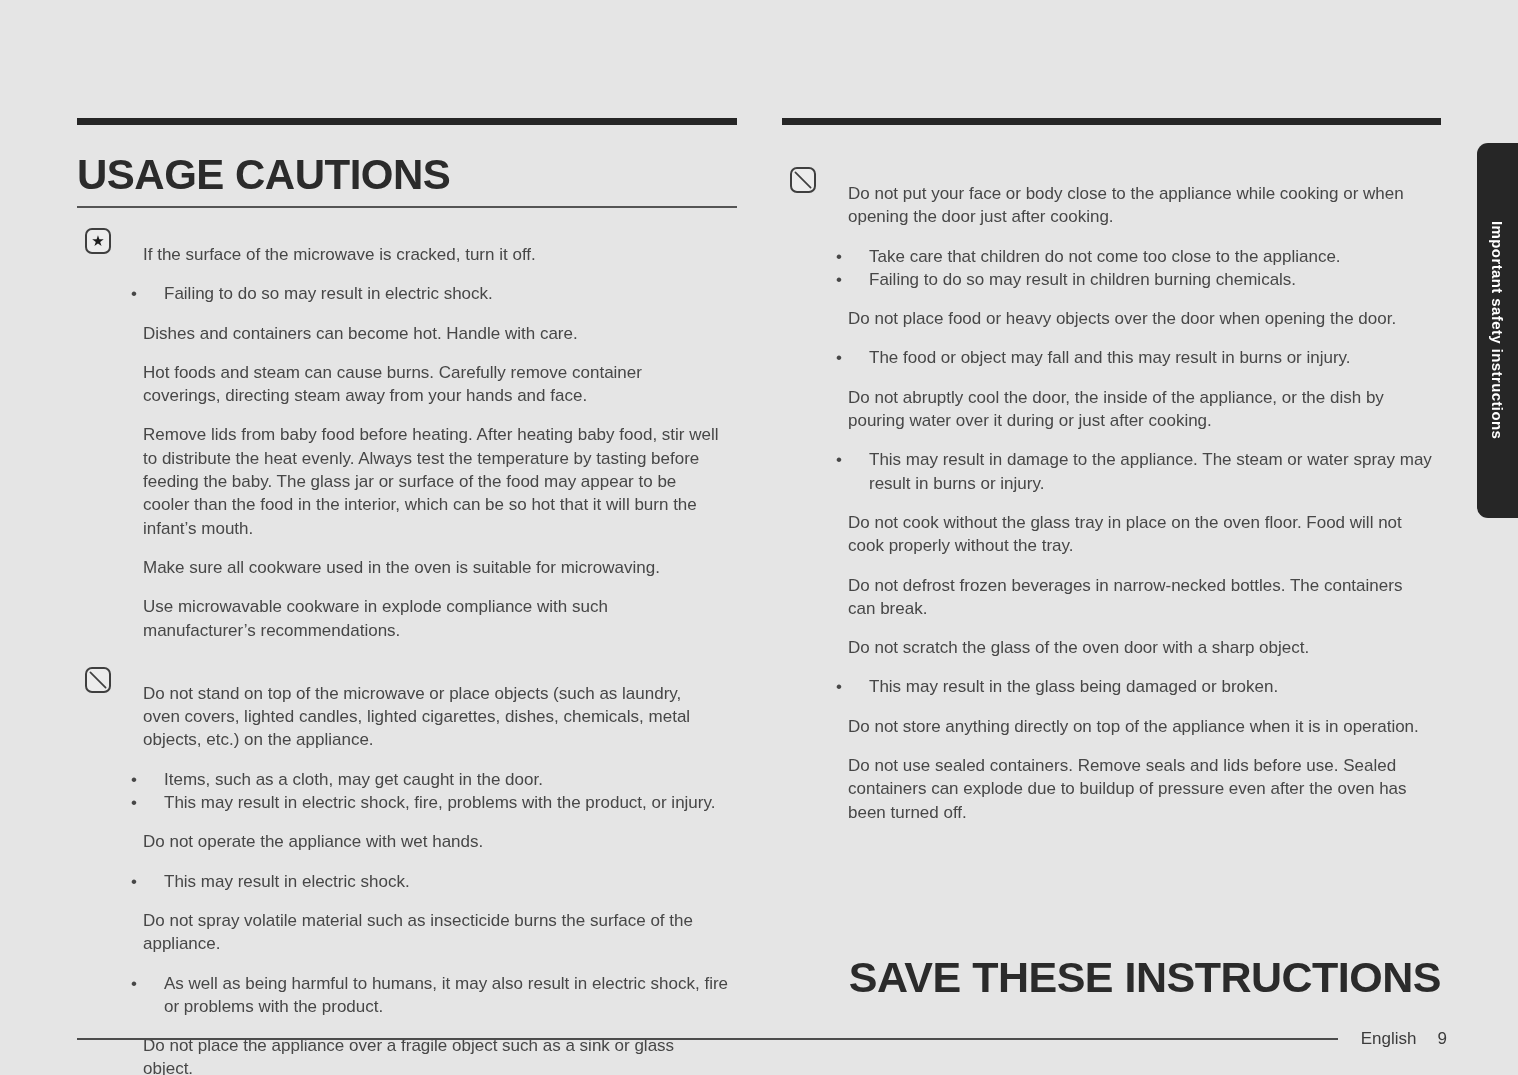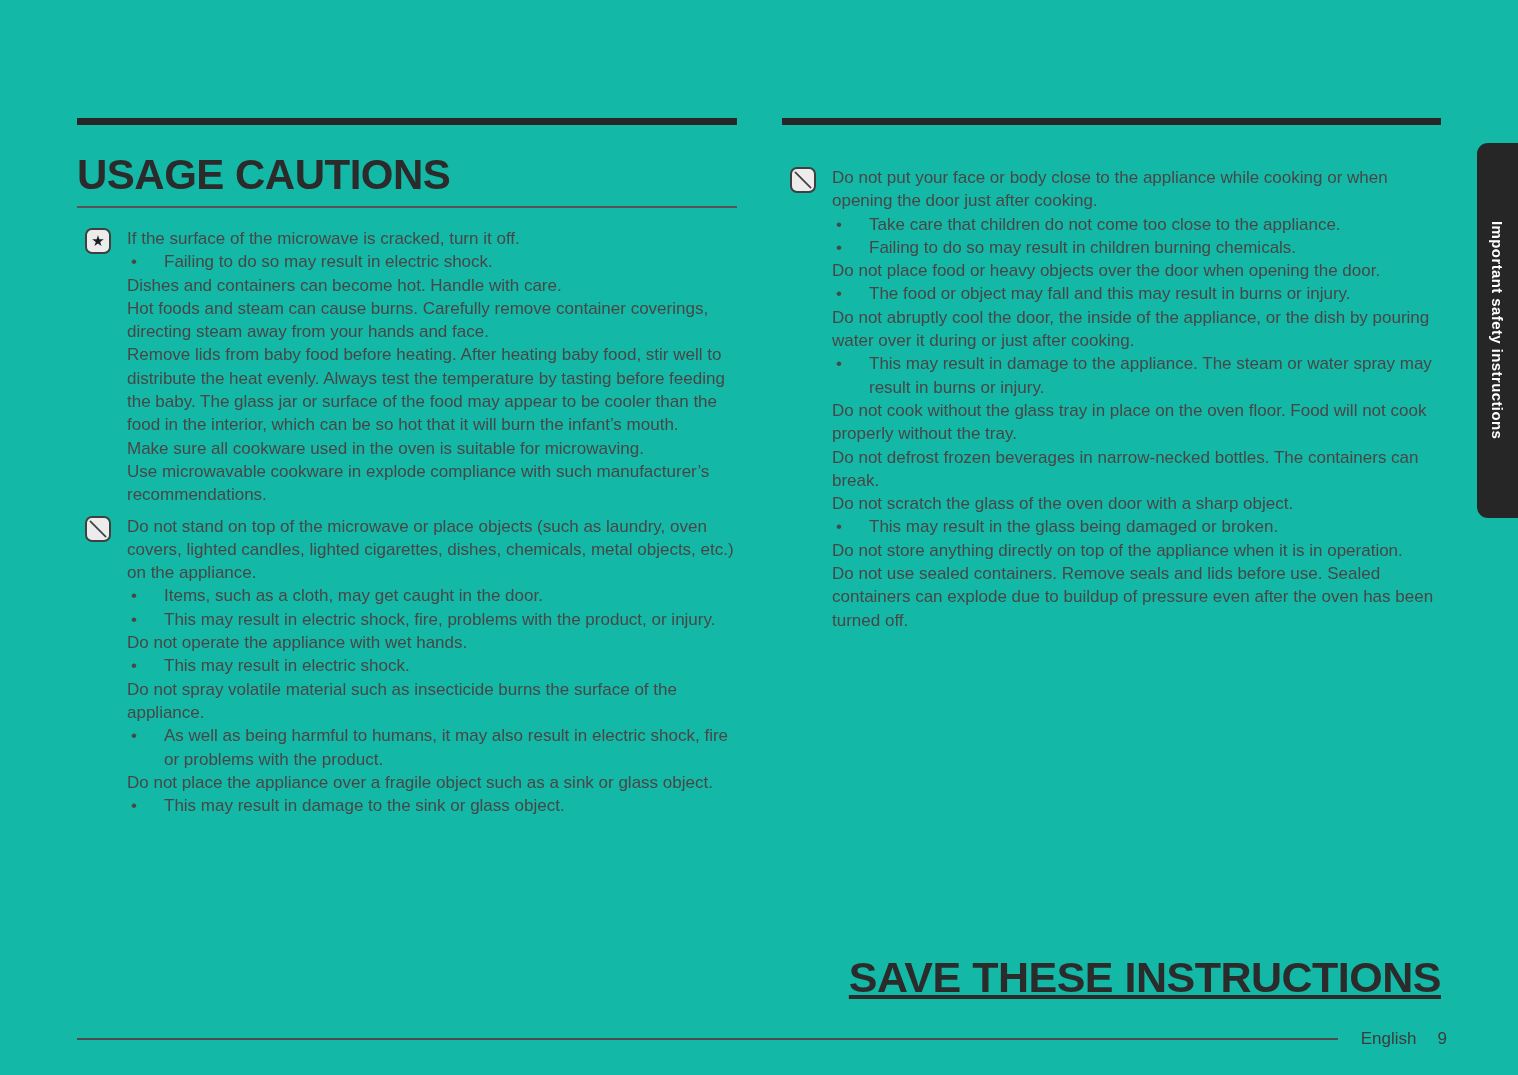--- a/index.html
+++ b/index.html
@@ -1,20 +1,20 @@
 <!DOCTYPE html>
 <html><head>
 <meta charset="utf-8">
 <style>
   html, body { margin:0; padding:0; background:#ffffff; }
   .page {
     position: relative;
     width: 1518px;
     height: 1075px;
-    background: #14b8a6;
+    background: #e5e5e5;
     font-family: "Liberation Sans", sans-serif;
     color: #474747;
     overflow: hidden;
   }
   .topbar {
     position: absolute;
     top: 118px;
     height: 7px;
     background: #262626;
   }
@@ -60,21 +60,21 @@
   }
   .safety-icon.star {
     text-align: center;
     line-height: 21px;
     font-size: 15px;
     color: #1d1d1d;
   }
   .safety-icon svg { width: 100%; height: 100%; display: block; }
   .safety-icon svg line { stroke: #3f3f3f; stroke-width: 2; stroke-linecap: round; }
 
-  .para { margin: 0; }
+  .para { margin: 16px; }
   .bullet-row { position: relative; padding-left: 37px; }
   .bullet-dot { position: absolute; left: 4px; top: 0; }
 
   .sidebar-tab {
     position: absolute;
     top: 143px;
     right: 0;
     width: 41px;
     height: 375px;
     background: #262626;
@@ -96,21 +96,20 @@
     position: absolute;
     top: 953px;
     right: 77px;
     margin: 0;
     font-size: 43px;
     line-height: 48px;
     font-weight: bold;
     letter-spacing: -0.5px;
     color: #2b2b2b;
     text-align: right;
-    text-decoration: underline;
   }
 
   .footer-rule {
     position: absolute;
     left: 77px;
     top: 1038px;
     width: 1261px;
     border-top: 2px solid #4c4c4c;
   }
   .footer-text {

